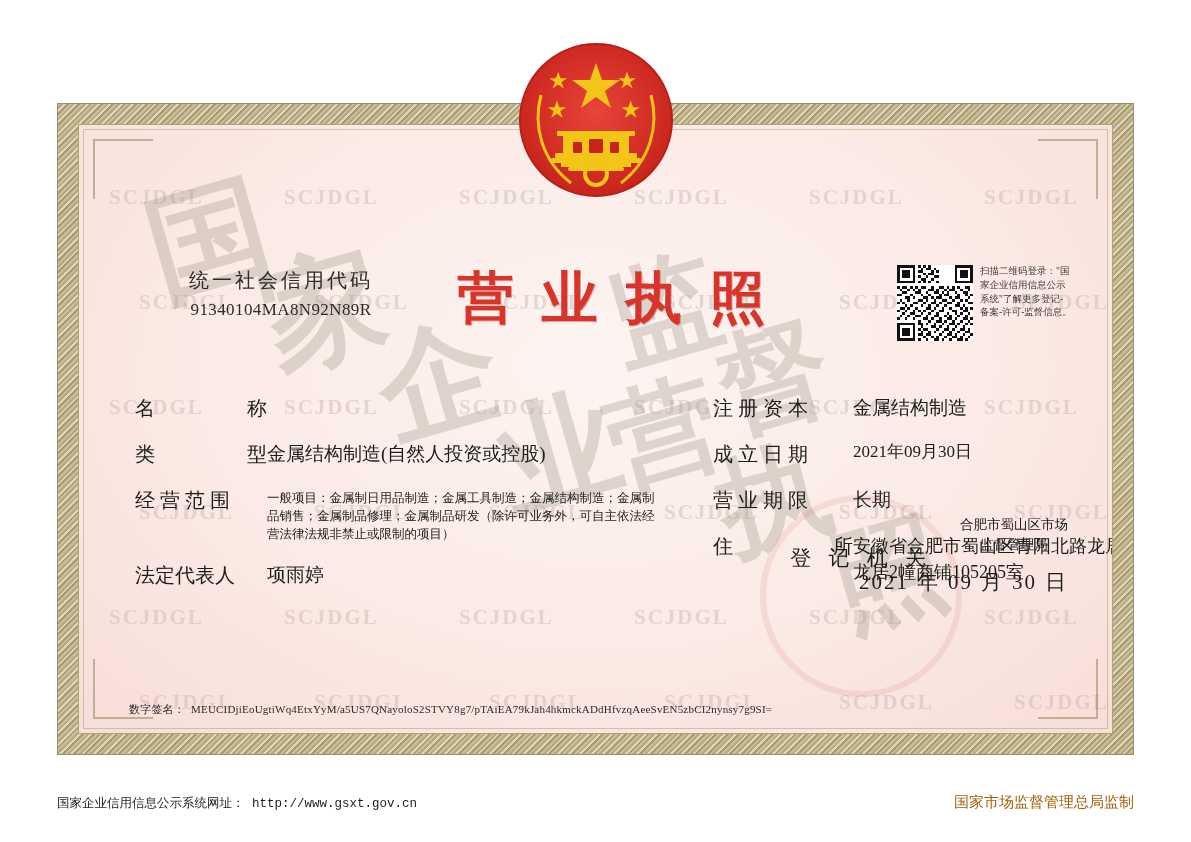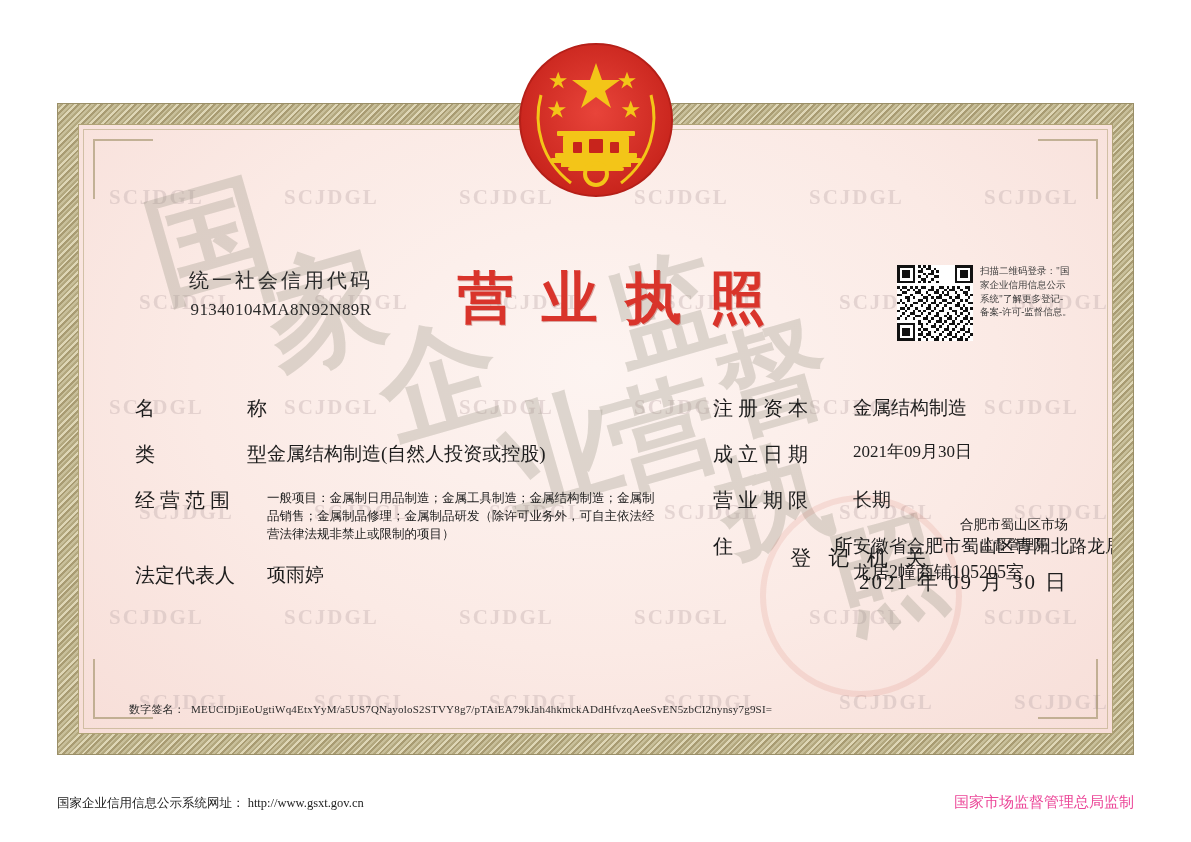--- a/index.html
+++ b/index.html
@@ -270,28 +270,28 @@
   }
   .signature .sig-label { margin-right: 6px; }
 
   
   .bottom-left {
     position: absolute;
     left: 57px;
     top: 795px;
     font-size: 12.5px;
     color: #1d1d1d;
-    font-family: Liberation Serif, serif;
+    font-family: Liberation Mono, monospace;
   }
   .bottom-right {
     position: absolute;
     right: 57px;
     top: 793px;
     font-size: 15px;
-    color: #ec4899;
+    color: #a16207;
     font-family: "Liberation Serif", serif;
   }
 
   
   .seal {
     position: absolute;
     right: 150px;
     top: 370px;
     width: 190px;
     height: 190px;

